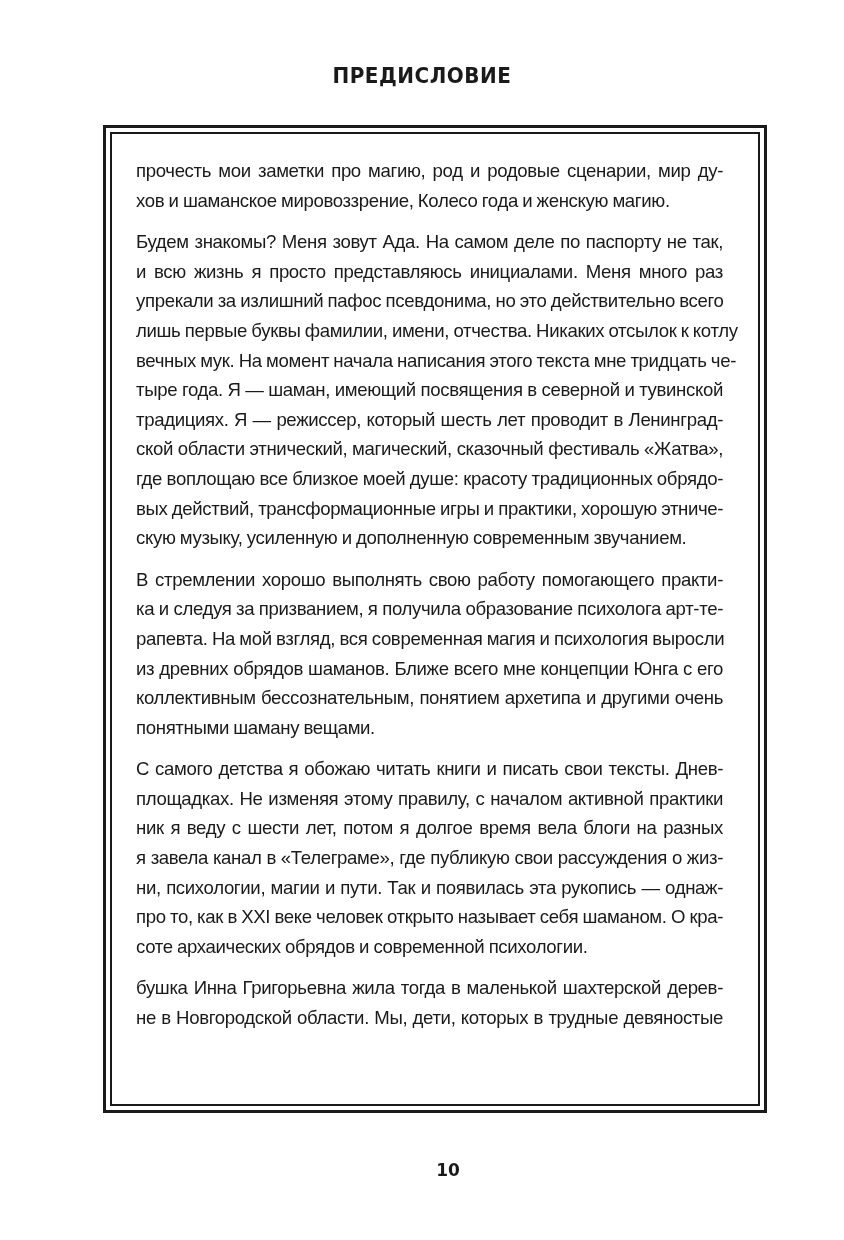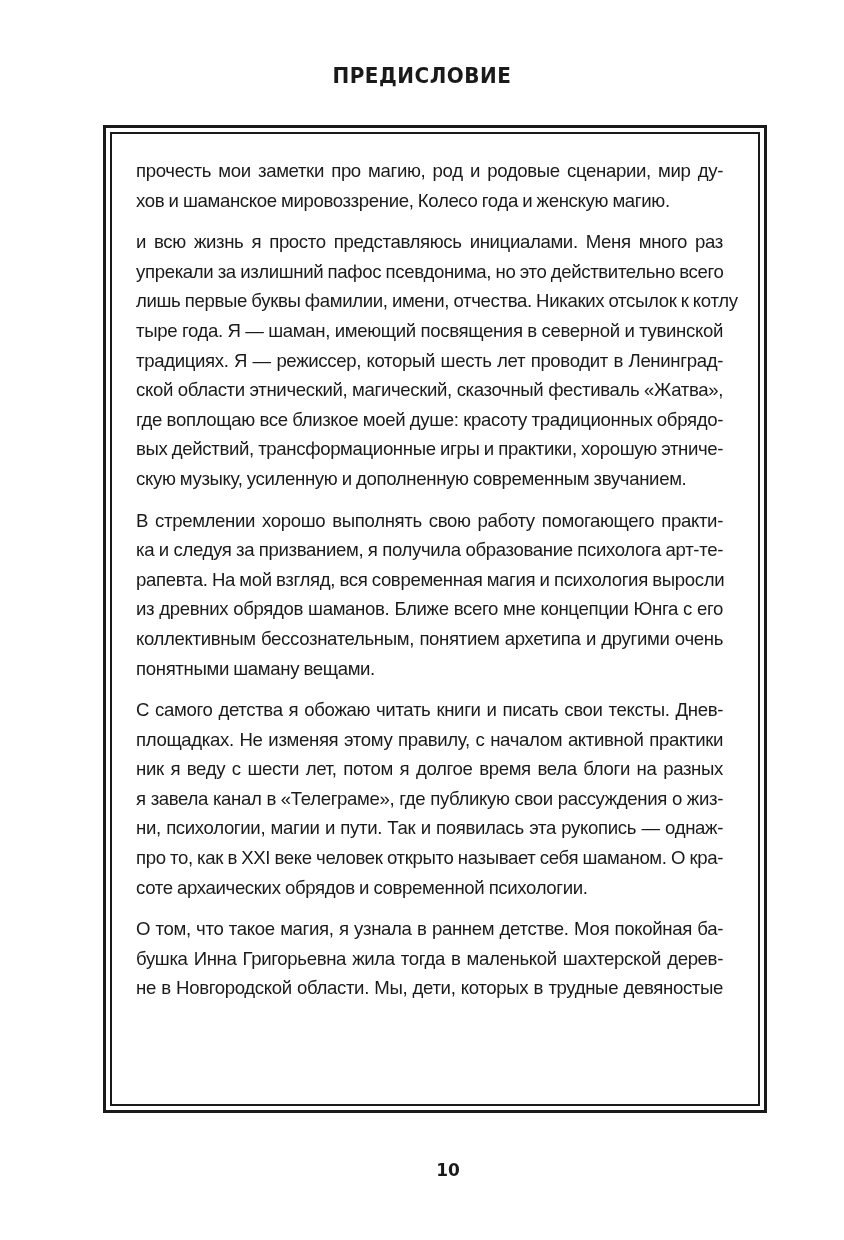--- a/index.html
+++ b/index.html
@@ -92,23 +92,25 @@
 <div class="frame-outer">
   <div class="frame-inner"></div>
 </div>
 
 <div class="text-block">
   <p class="paragraph">
     <span class="line">прочесть мои заметки про магию, род и родовые сценарии, мир ду-</span>
     <span class="line last">хов и шаманское мировоззрение, Колесо года и женскую магию.</span>
   </p>
   <p class="paragraph">
+    <span class="line">Будем знакомы? Меня зовут Ада. На самом деле по паспорту не так,</span>
     <span class="line">и всю жизнь я просто представляюсь инициалами. Меня много раз</span>
     <span class="line">упрекали за излишний пафос псевдонима, но это действительно всего</span>
     <span class="line">лишь первые буквы фамилии, имени, отчества. Никаких отсылок к котлу</span>
+    <span class="line">вечных мук. На момент начала написания этого текста мне тридцать че-</span>
     <span class="line">тыре года. Я — шаман, имеющий посвящения в северной и тувинской</span>
     <span class="line">традициях. Я — режиссер, который шесть лет проводит в Ленинград-</span>
     <span class="line">ской области этнический, магический, сказочный фестиваль «Жатва»,</span>
     <span class="line">где воплощаю все близкое моей душе: красоту традиционных обрядо-</span>
     <span class="line">вых действий, трансформационные игры и практики, хорошую этниче-</span>
     <span class="line last">скую музыку, усиленную и дополненную современным звучанием.</span>
   </p>
   <p class="paragraph">
     <span class="line">В стремлении хорошо выполнять свою работу помогающего практи-</span>
     <span class="line">ка и следуя за призванием, я получила образование психолога арт-те-</span>
@@ -120,19 +122,18 @@
   <p class="paragraph">
     <span class="line">С самого детства я обожаю читать книги и писать свои тексты. Днев-</span>
     <span class="line">площадках. Не изменяя этому правилу, с началом активной практики</span>
     <span class="line">ник я веду с шести лет, потом я долгое время вела блоги на разных</span>
     <span class="line">я завела канал в «Телеграме», где публикую свои рассуждения о жиз-</span>
     <span class="line">ни, психологии, магии и пути. Так и появилась эта рукопись — однаж-</span>
     <span class="line">про то, как в XXI веке человек открыто называет себя шаманом. О кра-</span>
     <span class="line last">соте архаических обрядов и современной психологии.</span>
   </p>
   <p class="paragraph">
-    <span class="line">О том, что такое магия, я узнала в раннем детстве. Моя покойная ба-</span>
     <span class="line">бушка Инна Григорьевна жила тогда в маленькой шахтерской дерев-</span>
     <span class="line">не в Новгородской области. Мы, дети, которых в трудные девяностые</span>
   </p>
 </div>
 
 <div class="page-number">10</div>
 
 </body></html>

